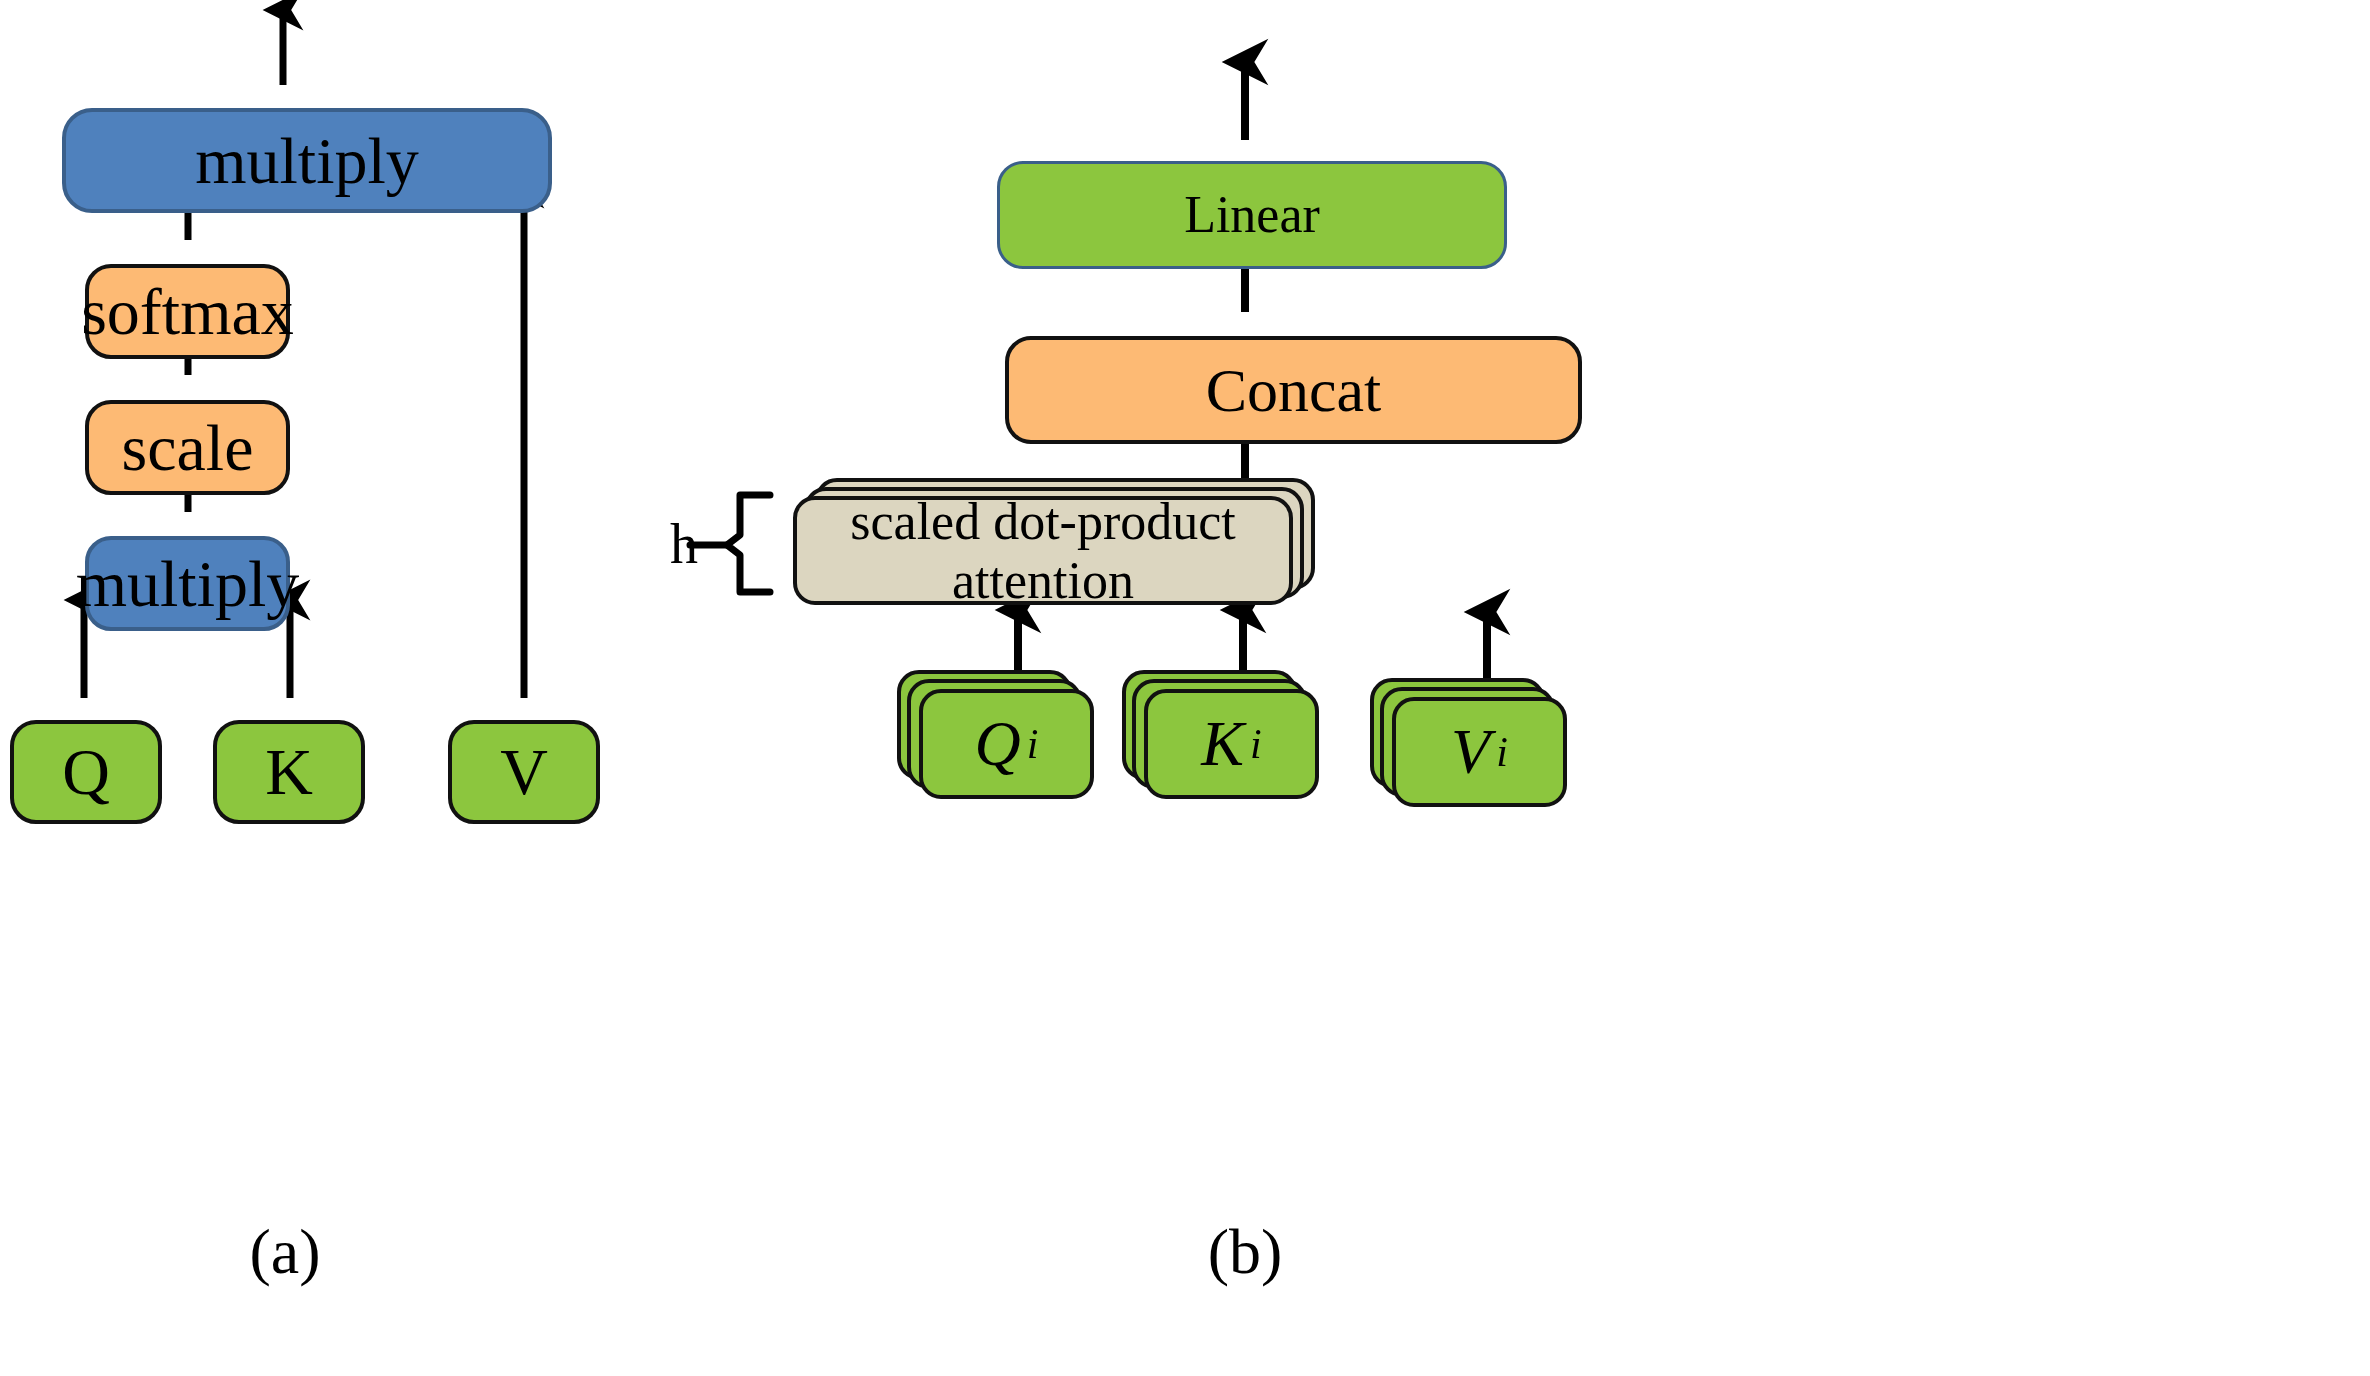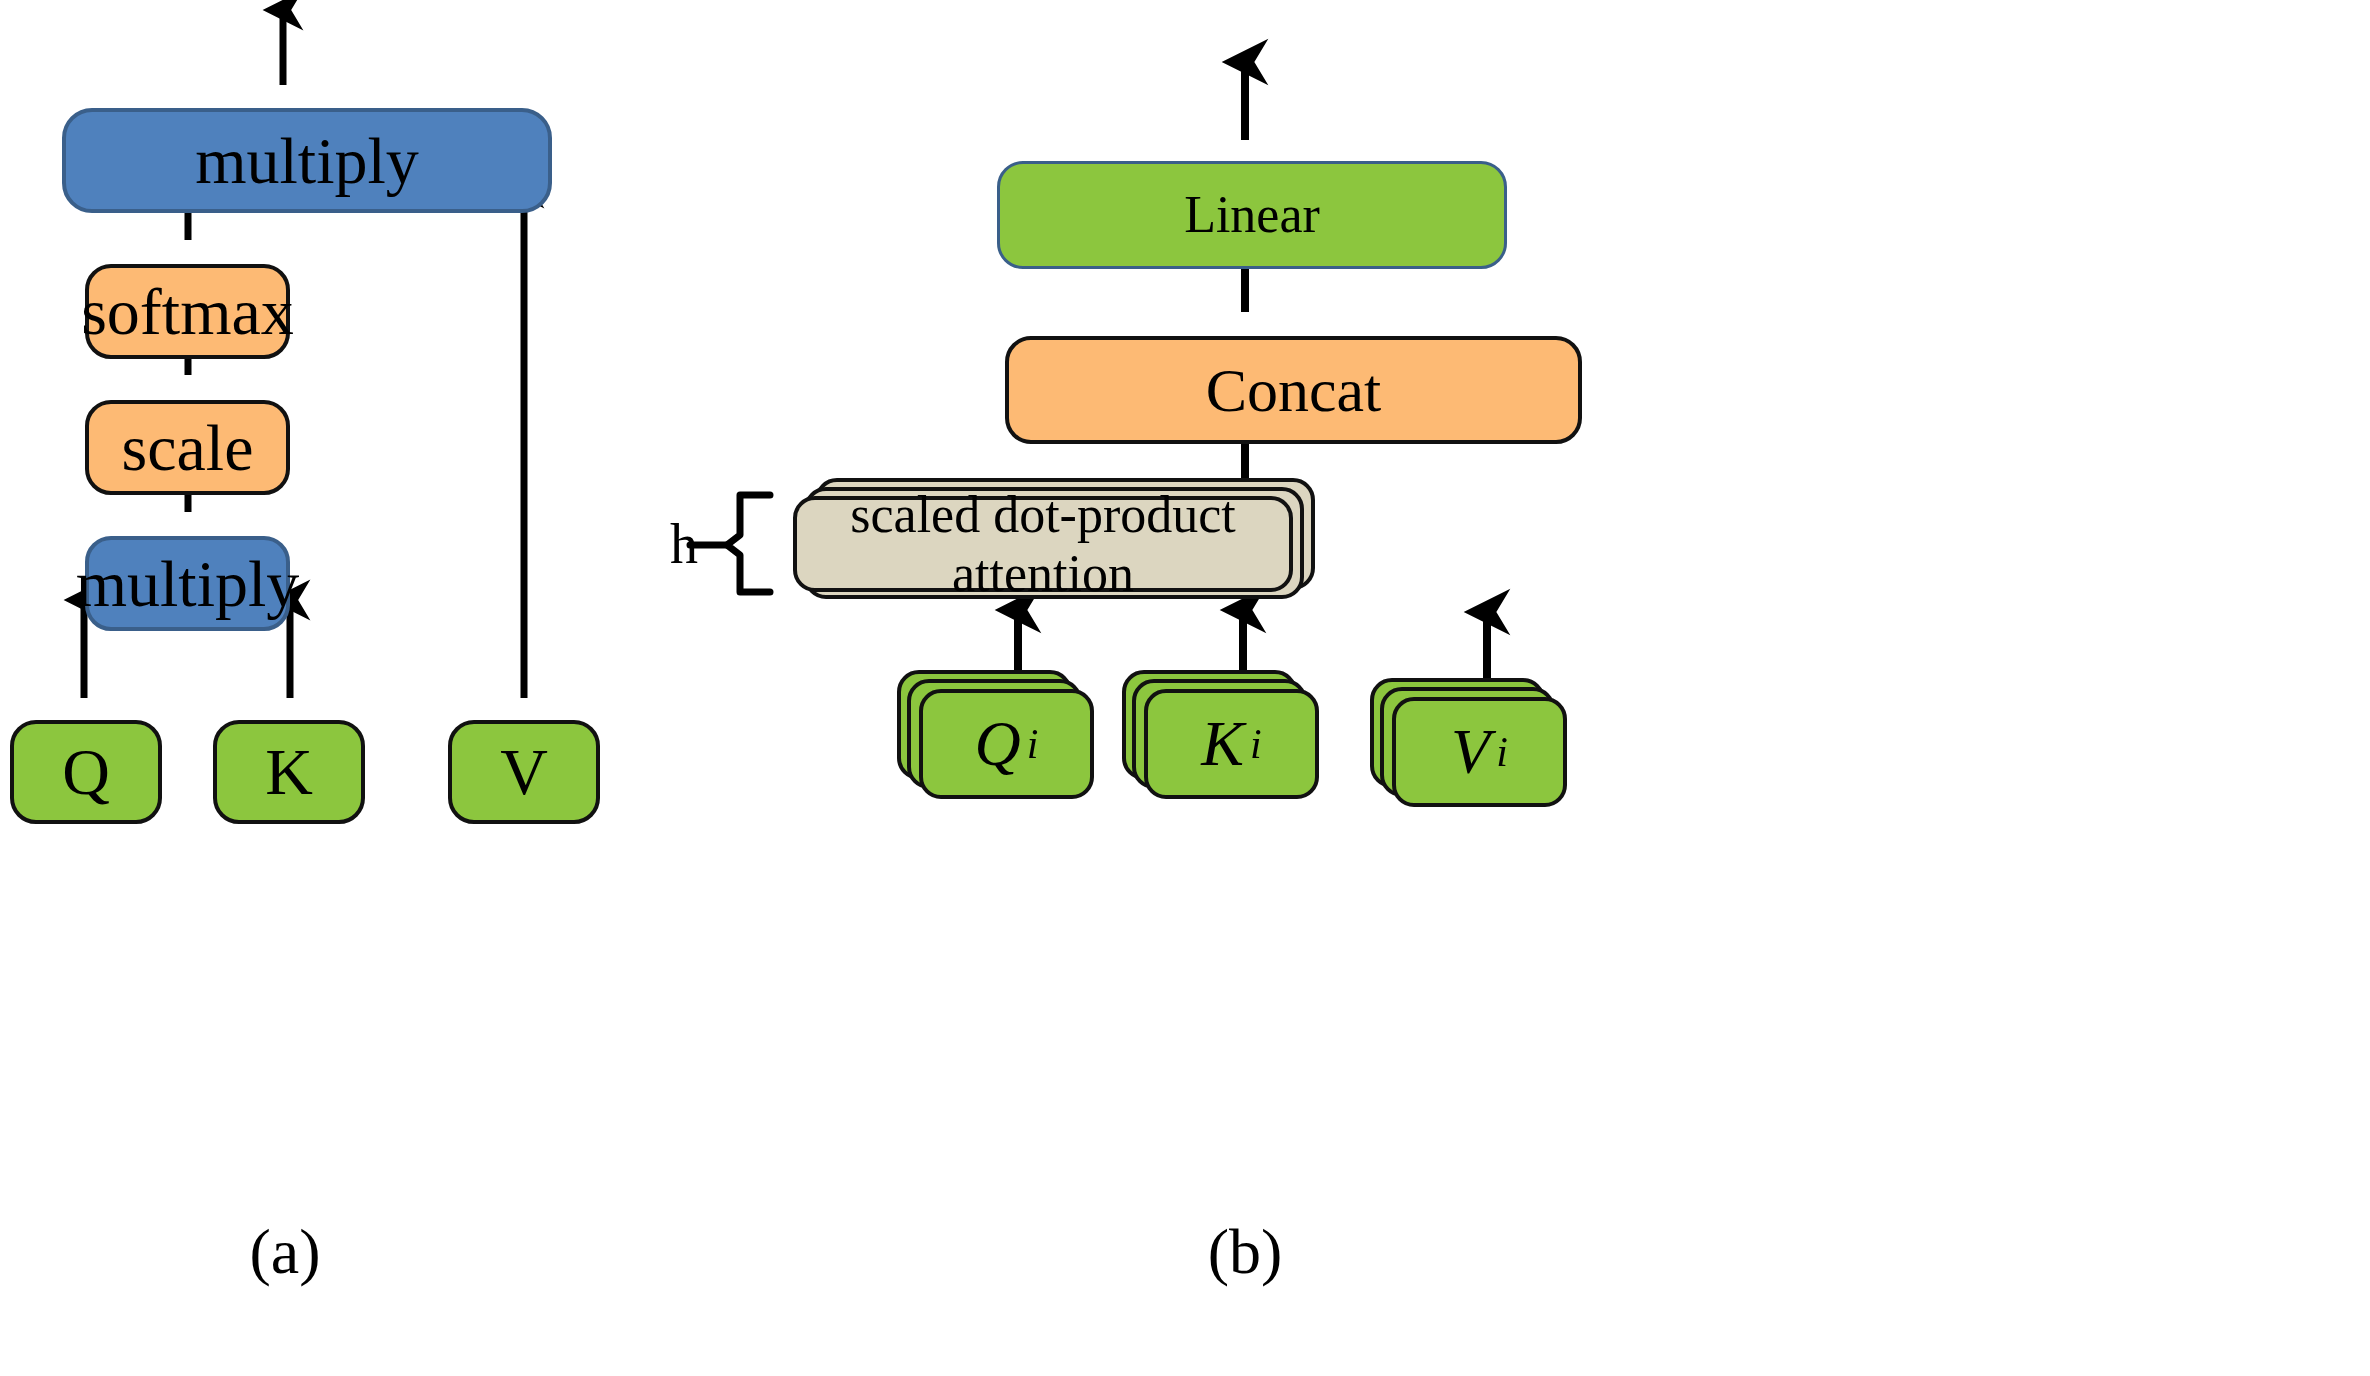--- a/index.html
+++ b/index.html
@@ -158,21 +158,21 @@
 
     <div class="node green-blue-border" style="left:-188px; top:133px; width:510px; height:108px; font-size:52px; flex-direction:column;">
       <span>Linear</span>
     </div>
 
     <div class="node yellow" style="left:-180px; top:308px; width:577px; height:108px; font-size:62px;">Concat</div>
 
     <div class="stack" style="left:-392px; top:478px; width:530px; height:132px;">
       <div class="layer beige" style="left:22px; top:0px; width:500px; height:112px;"></div>
       <div class="layer beige" style="left:11px; top:9px; width:500px; height:112px;"></div>
-      <div class="layer beige top t-sdp" style="left:0px; top:18px; width:500px; height:96px;">scaled  dot-product attention</div>
+      <div class="layer beige top t-sdp" style="left:0px; top:18px; width:500px; height:109px;">scaled  dot-product attention</div>
     </div>
 
     <div class="h-label" style="left:-515px; top:512px;">h</div>
 
     <div class="stack" style="left:-288px; top:670px; width:215px; height:140px;">
       <div class="layer green" style="left:0px; top:0px; width:175px; height:110px;"></div>
       <div class="layer green" style="left:10px; top:9px; width:175px; height:110px;"></div>
       <div class="layer green top" style="left:22px; top:19px; width:175px; height:110px;">
         <span class="qkv-italic">Q</span>
           <span class="qkv-sub">i</span>

